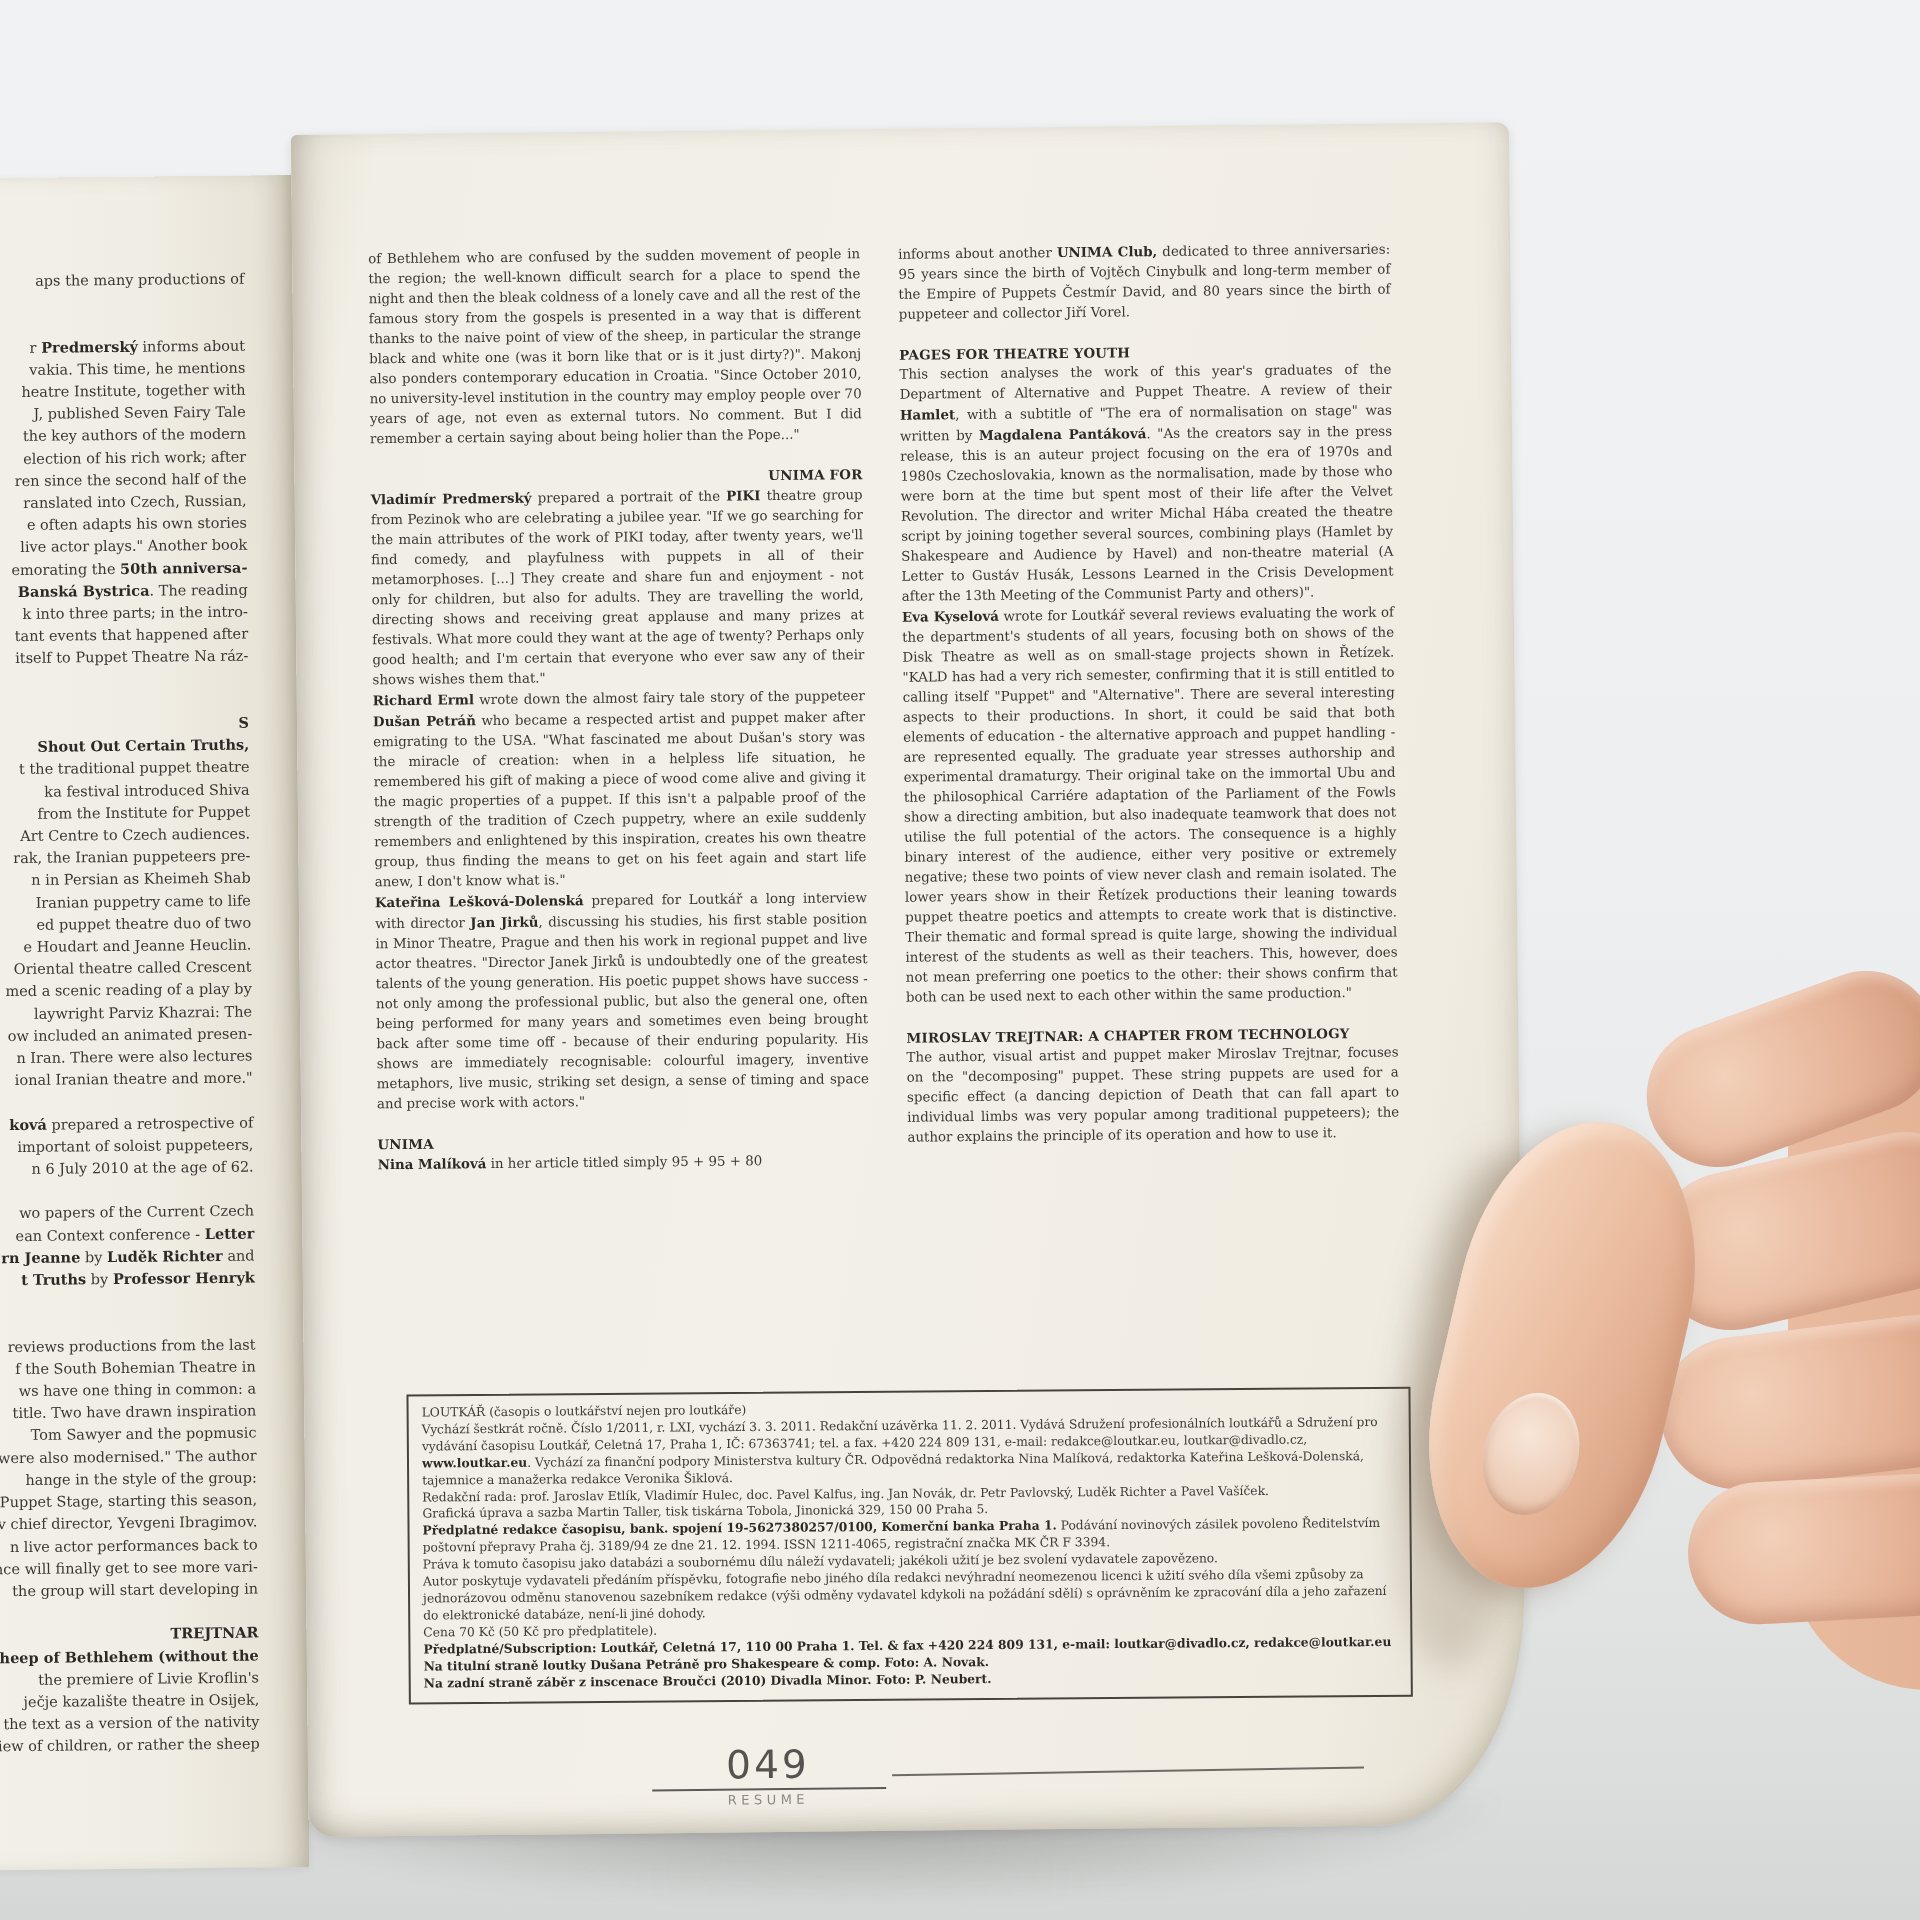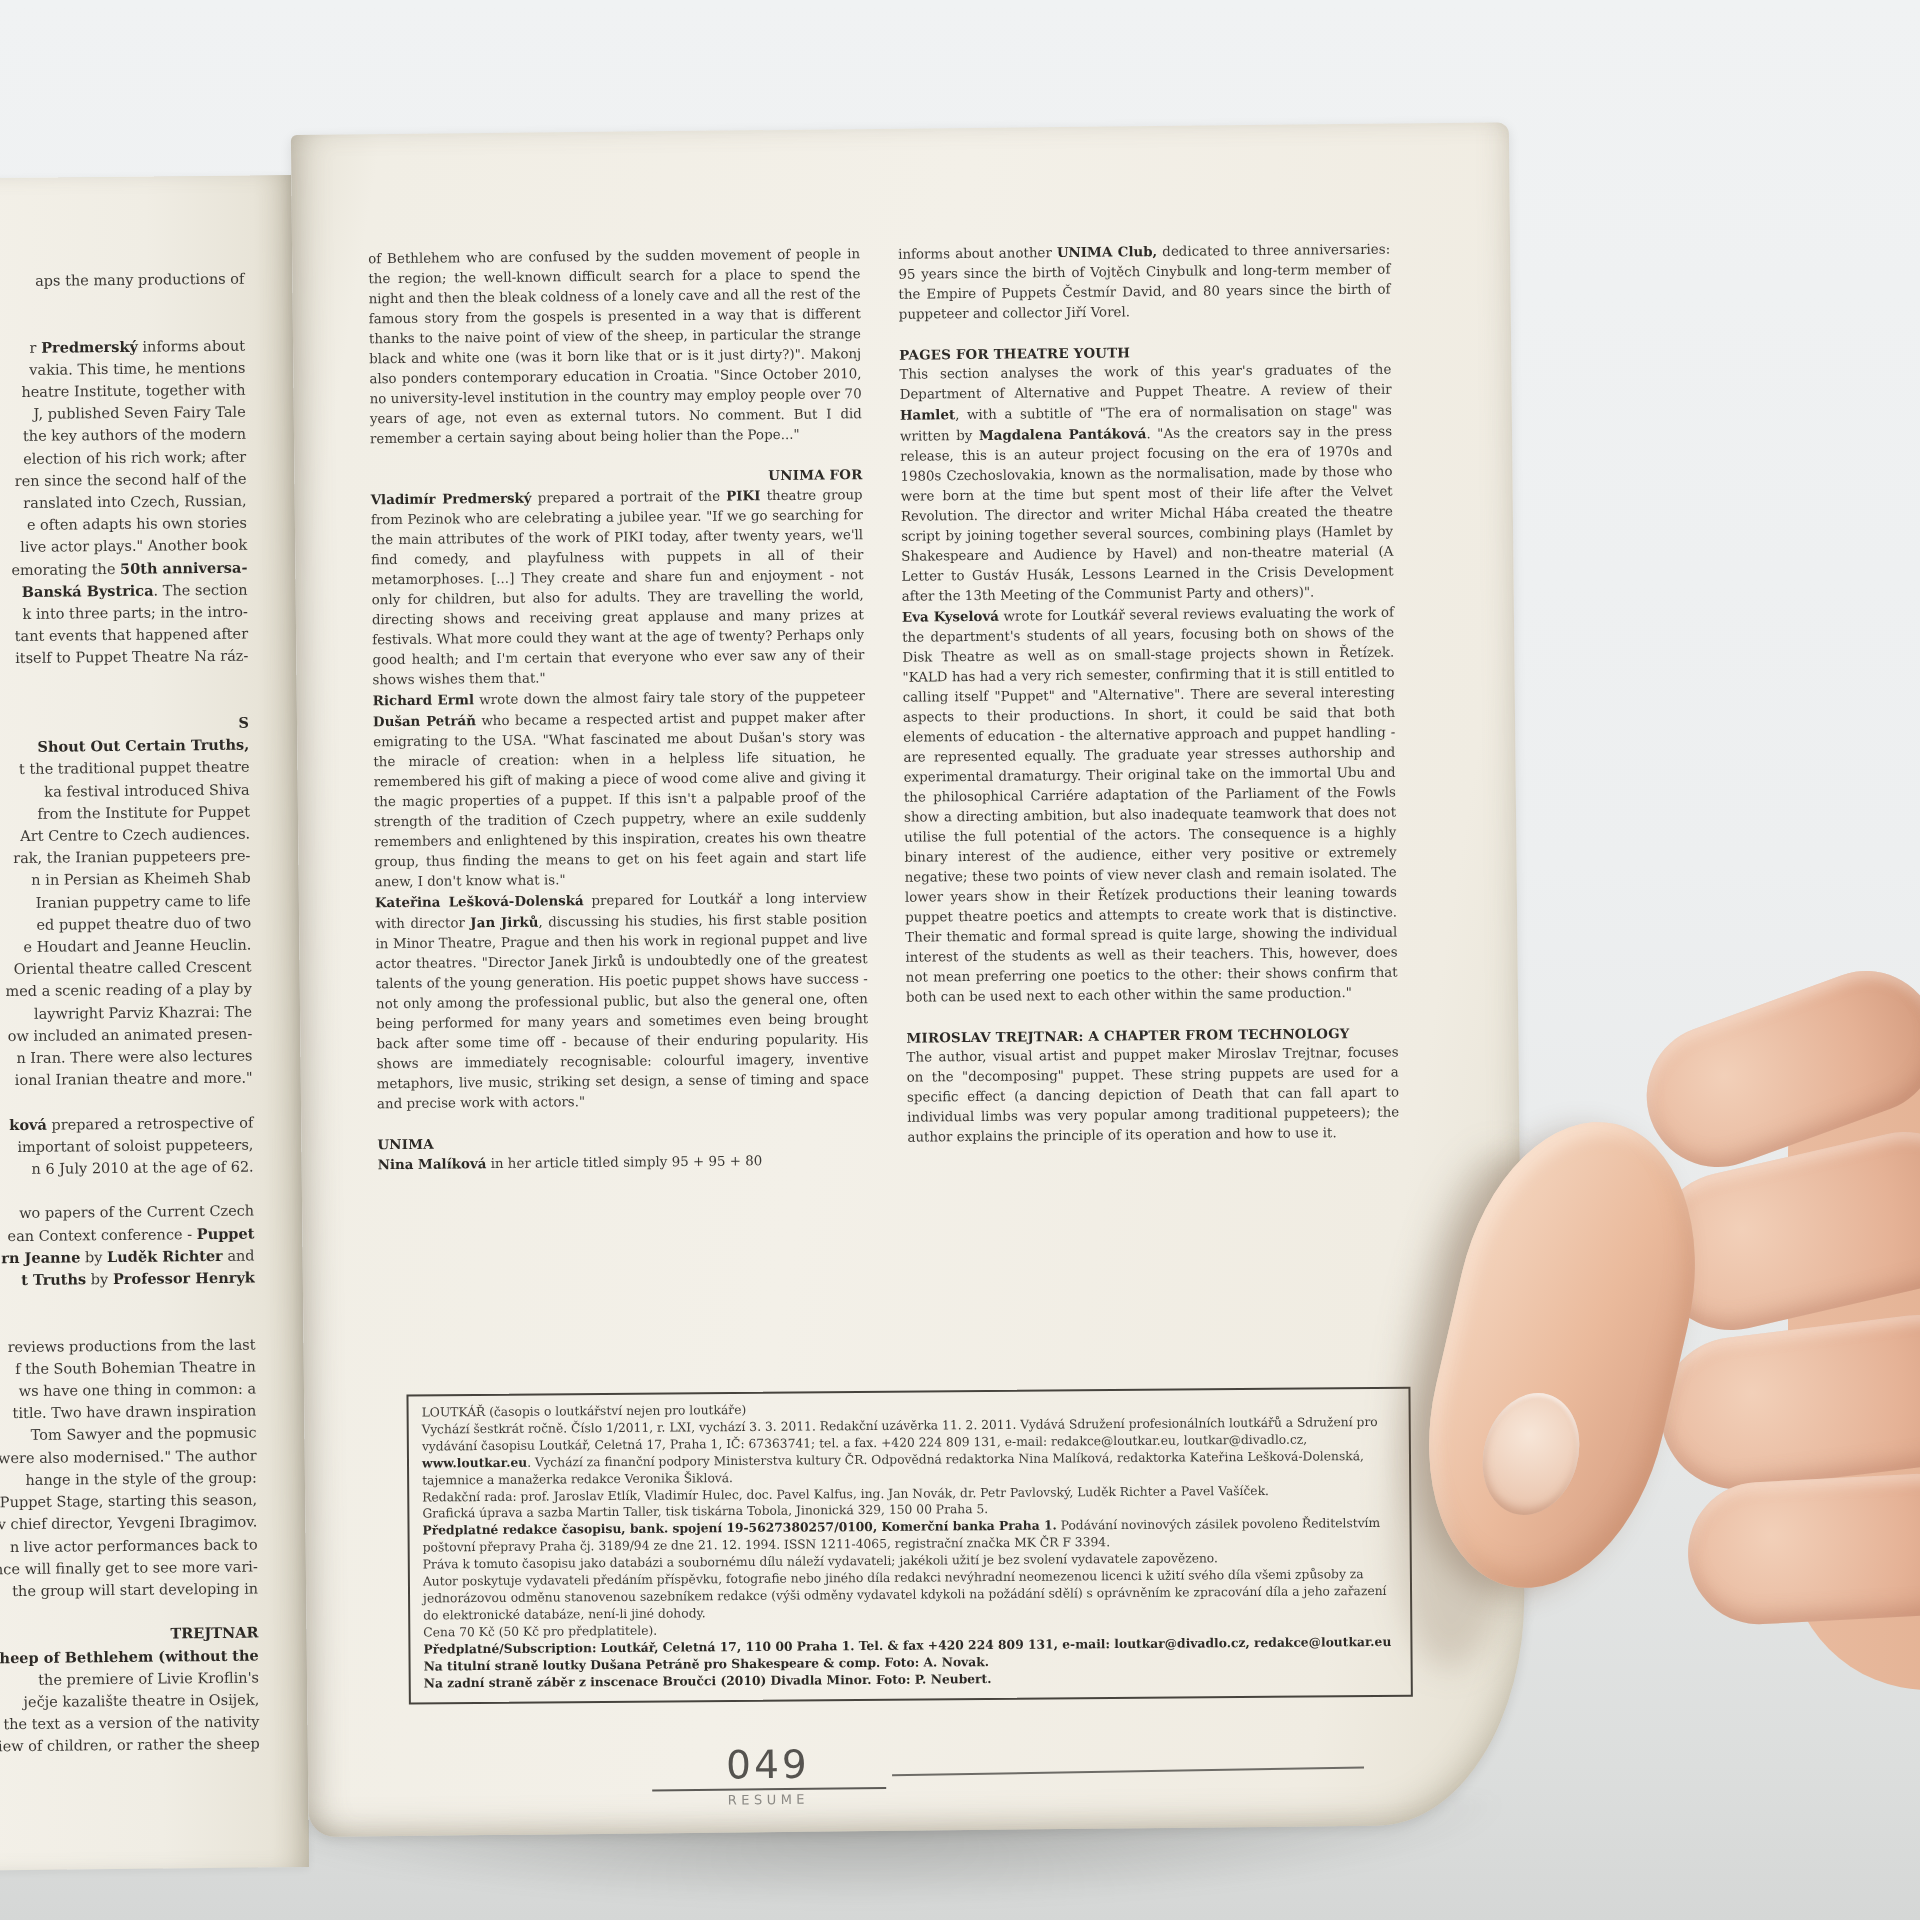--- a/index.html
+++ b/index.html
@@ -74,21 +74,21 @@
           <div class="frag" data-interactable="false"><span>vakia. This time, he mentions</span></div>
           <div class="frag" data-interactable="false"><span>heatre Institute, together with</span></div>
           <div class="frag" data-interactable="false"><span>J, published Seven Fairy Tale</span></div>
           <div class="frag" data-interactable="false"><span>the key authors of the modern</span></div>
           <div class="frag" data-interactable="false"><span>election of his rich work; after</span></div>
           <div class="frag" data-interactable="false"><span>ren since the second half of the</span></div>
           <div class="frag" data-interactable="false"><span>ranslated into Czech, Russian,</span></div>
           <div class="frag" data-interactable="false"><span>e often adapts his own stories</span></div>
           <div class="frag" data-interactable="false"><span>live actor plays." Another book</span></div>
           <div class="frag" data-interactable="false"><span>emorating the </span><b>50th anniversa-</b></div>
-          <div class="frag" data-interactable="false"><b>Banská Bystrica</b><span>. The section</span></div>
+          <div class="frag" data-interactable="false"><b>Banská Bystrica</b><span>. The reading</span></div>
           <div class="frag" data-interactable="false"><span>k into three parts; in the intro-</span></div>
           <div class="frag" data-interactable="false"><span>tant events that happened after</span></div>
           <div class="frag" data-interactable="false"><span>itself to Puppet Theatre Na ráz-</span></div>
           <div class="frag" data-interactable="false" style="margin-top: 44.4px;"><b>S</b></div>
           <div class="frag" data-interactable="false"><b>Shout Out Certain Truths,</b></div>
           <div class="frag" data-interactable="false"><span>t the traditional puppet theatre</span></div>
           <div class="frag" data-interactable="false"><span>ka festival introduced Shiva</span></div>
           <div class="frag" data-interactable="false"><span>from the Institute for Puppet</span></div>
           <div class="frag" data-interactable="false"><span>Art Centre to Czech audiences.</span></div>
           <div class="frag" data-interactable="false"><span>rak, the Iranian puppeteers pre-</span></div>
@@ -99,21 +99,21 @@
           <div class="frag" data-interactable="false"><span>Oriental theatre called Crescent</span></div>
           <div class="frag" data-interactable="false"><span>med a scenic reading of a play by</span></div>
           <div class="frag" data-interactable="false"><span>laywright Parviz Khazrai: The</span></div>
           <div class="frag" data-interactable="false"><span>ow included an animated presen-</span></div>
           <div class="frag" data-interactable="false"><span>n Iran. There were also lectures</span></div>
           <div class="frag" data-interactable="false"><span>ional Iranian theatre and more."</span></div>
           <div class="frag" data-interactable="false" style="margin-top: 22.2px;"><b>ková</b><span> prepared a retrospective of</span></div>
           <div class="frag" data-interactable="false"><span>important of soloist puppeteers,</span></div>
           <div class="frag" data-interactable="false"><span>n 6 July 2010 at the age of 62.</span></div>
           <div class="frag" data-interactable="false" style="margin-top: 22.2px;"><span>wo papers of the Current Czech</span></div>
-          <div class="frag" data-interactable="false"><span>ean Context conference - </span><b>Puppet</b></div>
+          <div class="frag" data-interactable="false"><span>ean Context conference - </span><b>Letter</b></div>
           <div class="frag" data-interactable="false"><b>rn Jeanne</b><span> by </span><b>Luděk Richter</b><span> and</span></div>
           <div class="frag" data-interactable="false"><b>t Truths</b><span> by </span><b>Professor Henryk</b></div>
           <div class="frag" data-interactable="false" style="margin-top: 44.4px;"><span>reviews productions from the last</span></div>
           <div class="frag" data-interactable="false"><span>f the South Bohemian Theatre in</span></div>
           <div class="frag" data-interactable="false"><span>ws have one thing in common: a</span></div>
           <div class="frag" data-interactable="false"><span>title. Two have drawn inspiration</span></div>
           <div class="frag" data-interactable="false"><span>Tom Sawyer and the popmusic</span></div>
           <div class="frag" data-interactable="false"><span>were also modernised." The author</span></div>
           <div class="frag" data-interactable="false"><span>hange in the style of the group:</span></div>
           <div class="frag" data-interactable="false"><span>Puppet Stage, starting this season,</span></div>

